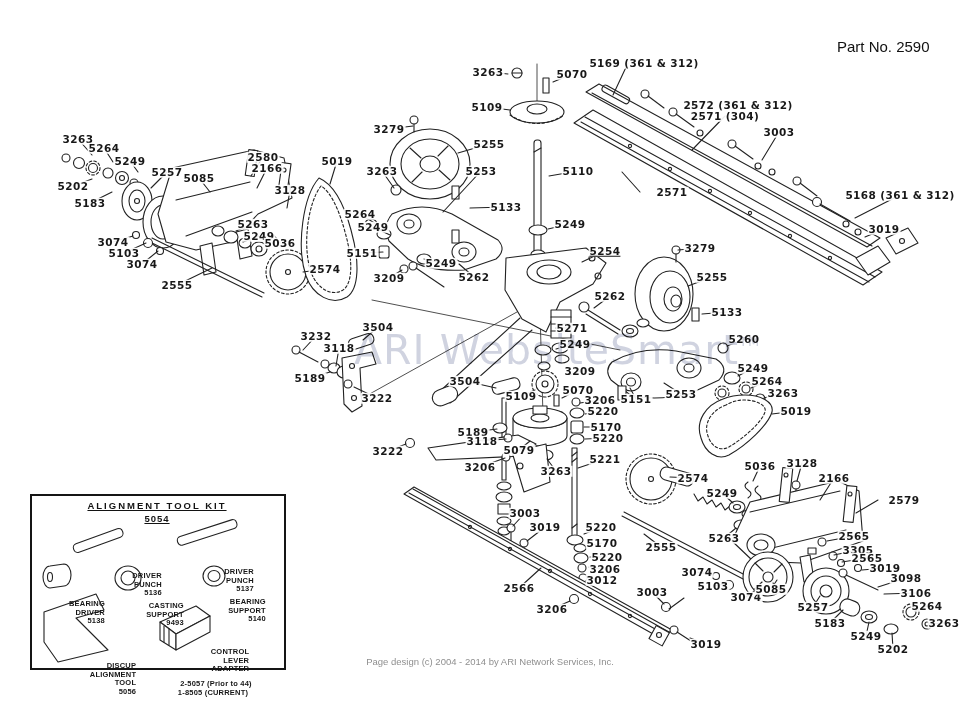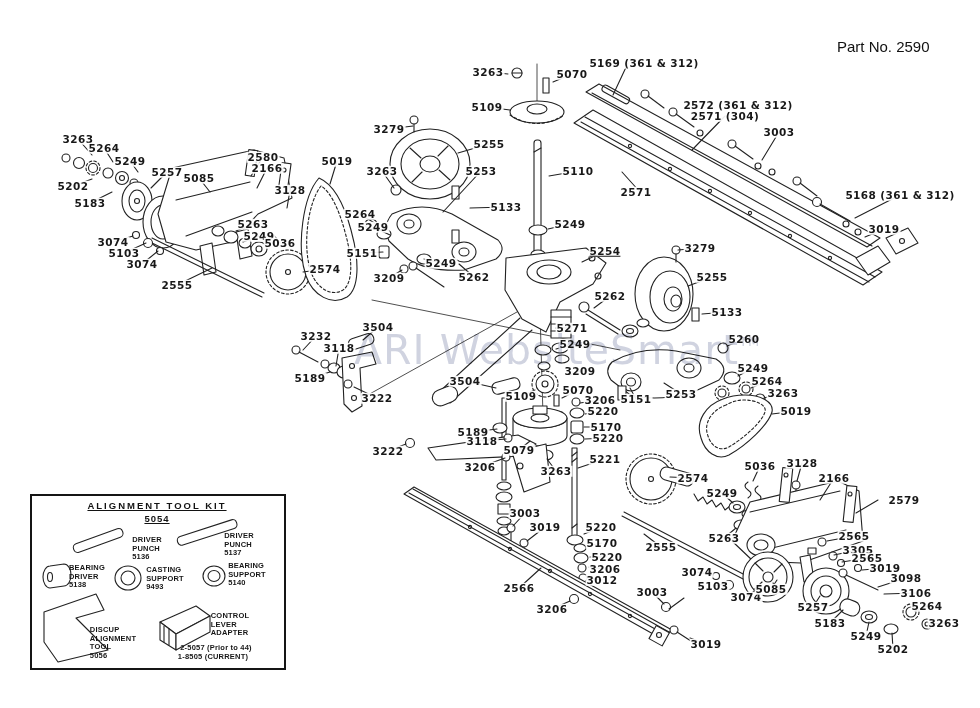--- a/index.html
+++ b/index.html
@@ -7,21 +7,21 @@
          font-family:"DejaVu Sans",sans-serif;}
   #art{position:absolute;left:0;top:0;z-index:1;}
   #art *{stroke:#222;fill:none;stroke-width:1.1;stroke-linejoin:round;stroke-linecap:round;}
   #art .wf{fill:#fff;}
   #art .teeth{stroke-dasharray:2.6,2.2;}
   #art .thin{stroke-width:0.8;}
   #label-layer{position:absolute;left:0;top:0;width:980px;height:708px;z-index:3;pointer-events:none;}
   .part-label{position:absolute;transform:translate(-50%,-50%);font:bold 10.5px "DejaVu Sans",sans-serif;
       letter-spacing:.4px;color:#181818;background:rgba(255,255,255,.92);padding:0 1px;line-height:1;white-space:nowrap;}
   .tool-label{position:absolute;transform:translate(-50%,0);font:bold 7.5px "Liberation Sans",sans-serif;
-      color:#161616;text-align:left;line-height:1.15;white-space:pre-line;letter-spacing:.2px;}
+      color:#161616;text-align:right;line-height:1.15;white-space:pre-line;letter-spacing:.2px;margin-top:36px;}
   #part-no{position:absolute;left:837px;top:38px;z-index:3;font:15px "Liberation Sans",sans-serif;color:#111;}
   #watermark{position:absolute;left:354px;top:326px;z-index:4;font:41px "DejaVu Sans",sans-serif;
       color:#b3b8cd;opacity:.62;letter-spacing:1px;mix-blend-mode:multiply;white-space:nowrap;}
   #watermark sup{font-size:13px;vertical-align:18px;}
   #copyright{position:absolute;left:0;top:656px;width:980px;z-index:3;text-align:center;
       font:9.5px "Liberation Sans",sans-serif;color:#8f8f8f;line-height:1.25;}
   #toolkit-box{position:absolute;left:30px;top:494px;width:252px;height:172px;z-index:2;
       border:2.5px solid #151515;background:transparent;}
   #toolkit-title{position:absolute;left:157px;top:500px;transform:translate(-50%,0);z-index:3;
       font:bold 9.5px "Liberation Sans",sans-serif;color:#131313;text-decoration:underline;letter-spacing:2px;white-space:nowrap;}
@@ -504,21 +504,21 @@
       <span class="part-label" style="left: 259px; top: 236px;">5249</span>
       <span class="part-label" style="left: 280px; top: 243px;">5036</span>
       <span class="part-label" style="left: 325px; top: 269px;">2574</span>
       <span class="part-label" style="left: 488px; top: 72px;">3263</span>
       <span class="part-label" style="left: 572px; top: 74px;">5070</span>
       <span class="part-label" style="left: 628px; top: 63px; margin-left: 16px;">5169 (361 &amp; 312)</span>
       <span class="part-label" style="left: 487px; top: 107px;">5109</span>
       <span class="part-label" style="left: 738px; top: 105px;">2572 (361 &amp; 312)</span>
       <span class="part-label" style="left: 725px; top: 116px;">2571 (304)</span>
       <span class="part-label" style="left: 779px; top: 132px;">3003</span>
-      <span class="part-label" style="left: 636px; top: 192px;">2571</span>
+      <span class="part-label" style="left: 672px; top: 192px;">2571</span>
       <span class="part-label" style="left: 900px; top: 195px;">5168 (361 &amp; 312)</span>
       <span class="part-label" style="left: 884px; top: 229px;">3019</span>
       <span class="part-label" style="left: 389px; top: 129px;">3279</span>
       <span class="part-label" style="left: 489px; top: 144px;">5255</span>
       <span class="part-label" style="left: 382px; top: 171px;">3263</span>
       <span class="part-label" style="left: 481px; top: 171px;">5253</span>
       <span class="part-label" style="left: 578px; top: 171px;">5110</span>
       <span class="part-label" style="left: 506px; top: 207px;">5133</span>
       <span class="part-label" style="left: 360px; top: 214px;">5264</span>
       <span class="part-label" style="left: 373px; top: 227px;">5249</span>
@@ -622,14 +622,15 @@
       <div class="tool-label" style="left: 213px; top: 653px;">1-8505 (CURRENT)</div>
     </div>
 
   <div id="part-no">Part No. 2590</div>
 
   <div id="watermark">
     <span>ARI WebsiteSmart</span><sup>TM</sup>
   </div>
 
   <div id="copyright">
+    <div>Page design (c) 2004 - 2014 by ARI Network Services, Inc.</div>
   </div>
 </div>
 
 </body></html>

